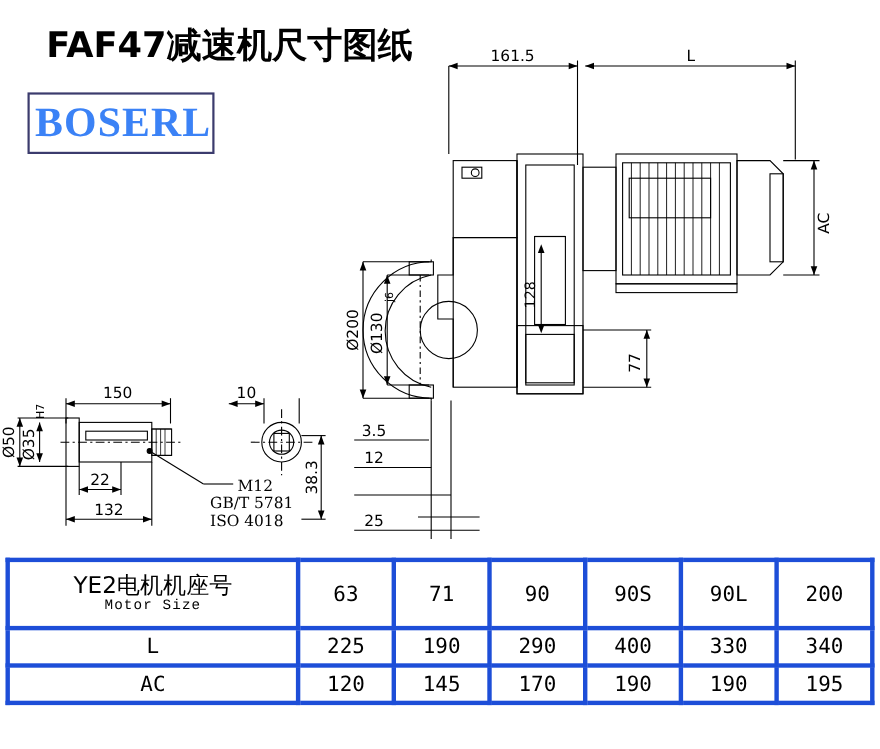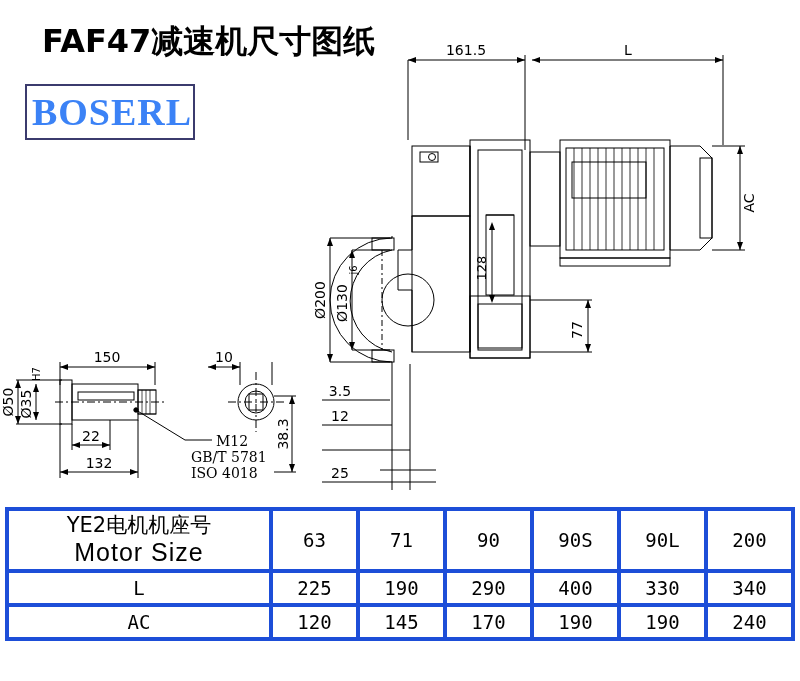--- a/index.html
+++ b/index.html
@@ -87,22 +87,22 @@
     width: 260px;
   }
   .head-label {
     line-height: 1.12;
   }
   .head-label .cn {
     font-family: "DejaVu Sans", sans-serif;
     font-size: 21px;
   }
   .head-label .en {
-    font-family: Liberation Sans, sans-serif;
-    font-size: 25px;
+    font-family: Liberation Mono, monospace;
+    font-size: 13px;
     letter-spacing: 1px;
   }
 </style>
 </head>
 <body>
 
 <div id="page">
 
   <div class="title">FAF47减速机尺寸图纸</div>
 
@@ -323,18 +323,18 @@
         <td>330</td>
         <td>340</td>
       </tr>
       <tr>
         <td class="label">AC</td>
         <td>120</td>
         <td>145</td>
         <td>170</td>
         <td>190</td>
         <td>190</td>
-        <td>240</td>
+        <td>195</td>
       </tr>
     </tbody>
   </table>
 
 </div>
 
 </body></html>

